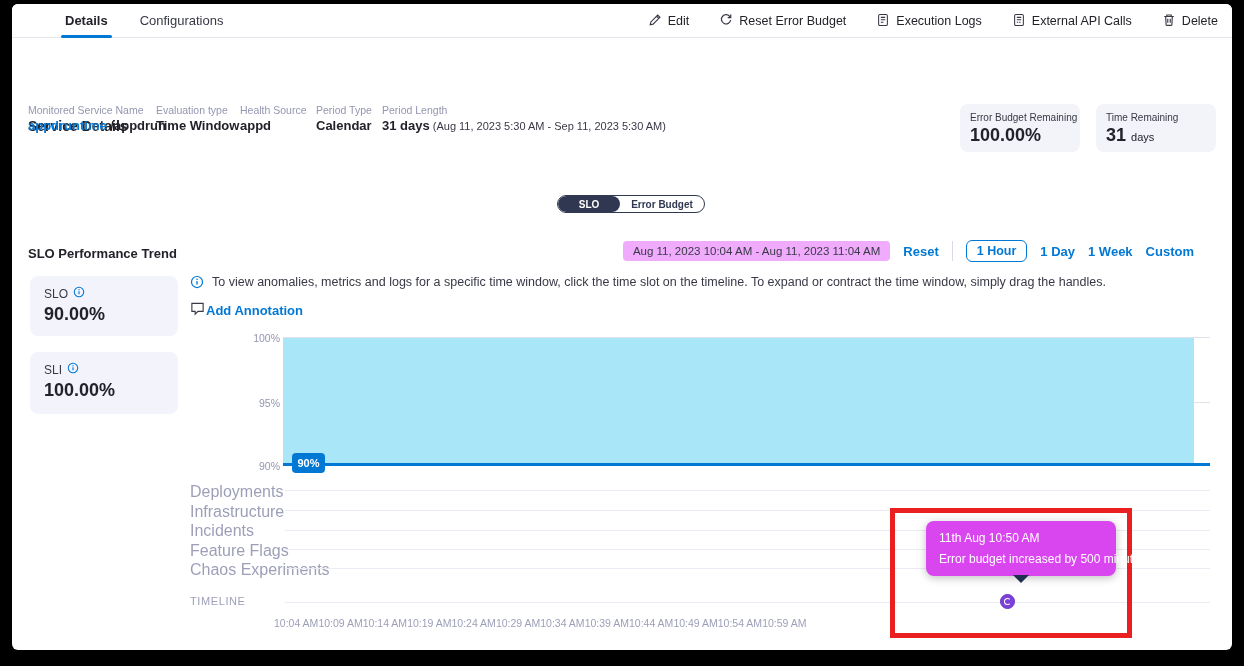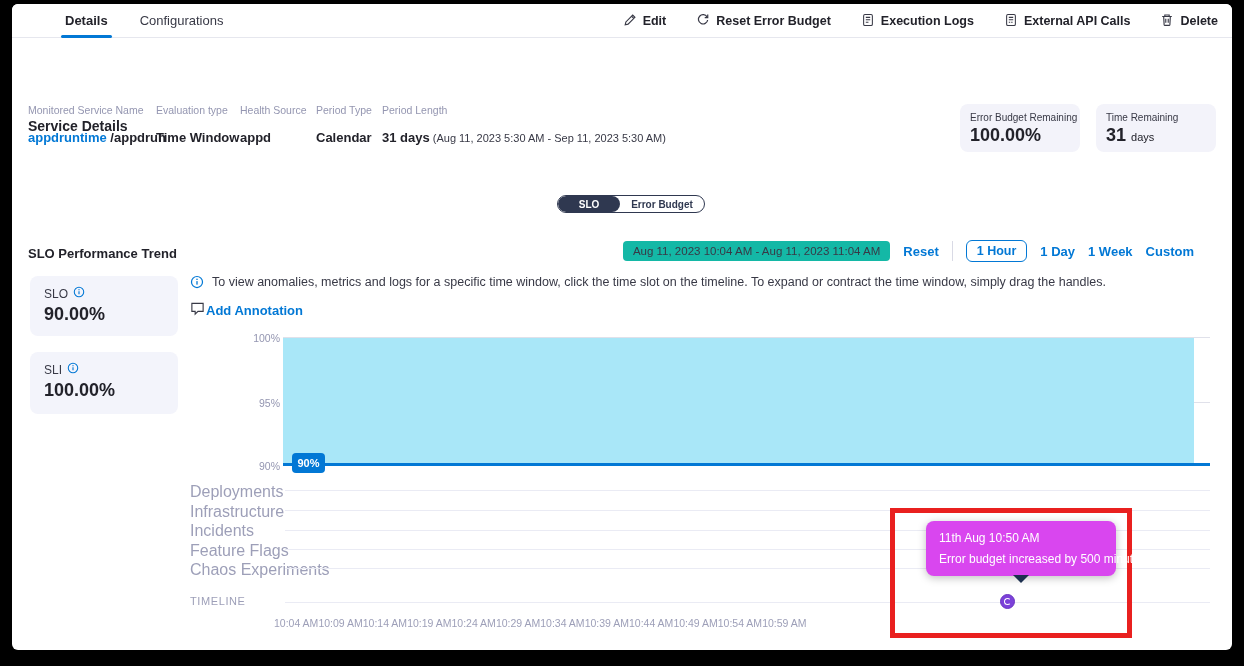--- a/index.html
+++ b/index.html
@@ -6,46 +6,46 @@
   html,body { width:1244px; height:666px; background:#000; font-family:"Liberation Sans", sans-serif; overflow:hidden; }
   .page { position:absolute; left:12px; top:4px; width:1220px; height:646px; background:#fff; border-radius:6px; overflow:hidden; }
 
   
   .header { position:absolute; left:0; top:0; right:0; height:34px; background:#fff; border-bottom:1px solid #e6e7ee; z-index:3; }
   .tabs { position:absolute; left:10px; top:0; height:34px; display:flex; gap:28px;margin-left:41px; }
   .tab { position:relative; font-size:13px; font-weight:500; color:#383946; line-height:33px; padding:0 2px; cursor:pointer; }
   .tab.active { font-weight:700; color:#22222a; }
   .tab.active::after { content:""; position:absolute; left:-2px; right:-2px; bottom:0; height:3px; background:#0278d5; border-radius:2px; }
   .actions { position:absolute; right:14px; top:0; height:34px; display:flex; align-items:center; gap:30px; }
-  .action { display:flex; align-items:center; gap:6px; background:none; border:none; font-family:inherit; font-size:12.5px; font-weight:700; color:#22222a; cursor:pointer; white-space:nowrap; }
+  .action { display:flex; align-items:center; gap:6px; background:none; border:none; font-family:inherit; font-size:12.5px; font-weight:400; color:#22222a; cursor:pointer; white-space:nowrap; }
   .action svg { color:#383946; }
 
   
   .sd-title { position:absolute; left:16px; top:70px; font-size:14px; font-weight:700; color:#22222a;margin-top:44px; }
   .field { position:absolute; top:100px; }
-  .field-label { font-size:10.5px; color:#9496b1; margin-bottom:14px; white-space:nowrap; }
+  .field-label { font-size:10.5px; color:#9496b1; margin-bottom:2px; white-space:nowrap; }
   .field-value { font-size:13px; font-weight:700; color:#22222a; white-space:nowrap; }
   .field-value .link { color:#0278d5; }
   .field-value .detail { font-weight:400; font-size:11px; color:#383946; }
 
   .summary-card { position:absolute; top:100px; width:120px; height:48px; background:#f3f3fa; border-radius:8px; padding:8px 10px; }
   .summary-label { font-size:10px; color:#383946; white-space:nowrap; }
   .summary-value { font-size:18px; font-weight:700; color:#22222a; margin-top:2px; }
   .summary-value .unit { font-size:11px; font-weight:400; }
 
   
   .toggle { position:absolute; left:545px; top:191px; width:148px; height:18px; display:flex; border:1px solid #2f3850; border-radius:10px; overflow:hidden; background:#fff; }
   .toggle-opt { display:flex; align-items:center; justify-content:center; font-size:10px; font-weight:700; cursor:pointer; }
   .toggle-opt.sel { width:62px; background:#2f3850; color:#fff; border-radius:9px; }
   .toggle-opt.unsel { flex:1; color:#2f3850; }
 
   .trend-title { position:absolute; left:16px; top:242px; font-size:13px; font-weight:700; color:#22222a; }
 
   .range-controls { position:absolute; right:38px; top:236px; display:flex; align-items:center; gap:13px; }
-  .date-pill { background:#14b8a6; border-radius:4px; font-size:11.5px; color:#383946; padding:4px 10px; white-space:nowrap; }
+  .date-pill { background:#f0abfc; border-radius:4px; font-size:11.5px; color:#383946; padding:4px 10px; white-space:nowrap; }
   .blue-link { color:#0278d5; font-size:13px; font-weight:700; cursor:pointer; white-space:nowrap; background:none; border:none; font-family:inherit; }
   .vdiv { width:1px; height:20px; background:#d9dae5; }
   .chip-selected { border:1.5px solid #0278d5; border-radius:6px; padding:3px 10px; font-size:12.5px; }
 
   .info-row { position:absolute; left:178px; top:271px; display:flex; align-items:flex-start; gap:8px; font-size:12.5px; color:#383946; }
   .add-annotation { position:absolute; left:178px; top:297px; display:flex; align-items:center; gap:1px; background:none; border:none; font-family:inherit; color:#0278d5; font-size:13px; font-weight:700; cursor:pointer; }
 
   .metric-card { position:absolute; left:18px; width:148px; background:#f3f4fb; border-radius:8px; padding:10px 14px; }
   .metric-card.slo { top:272px; height:60px; }
   .metric-card.sli { top:348px; height:62px; }

